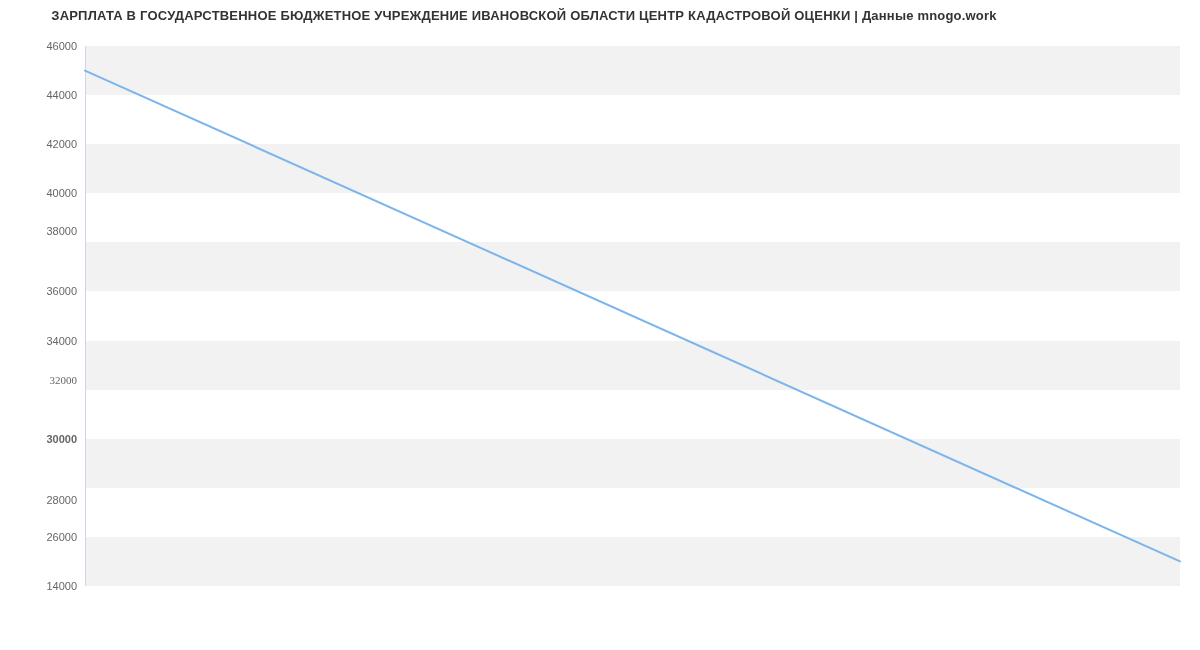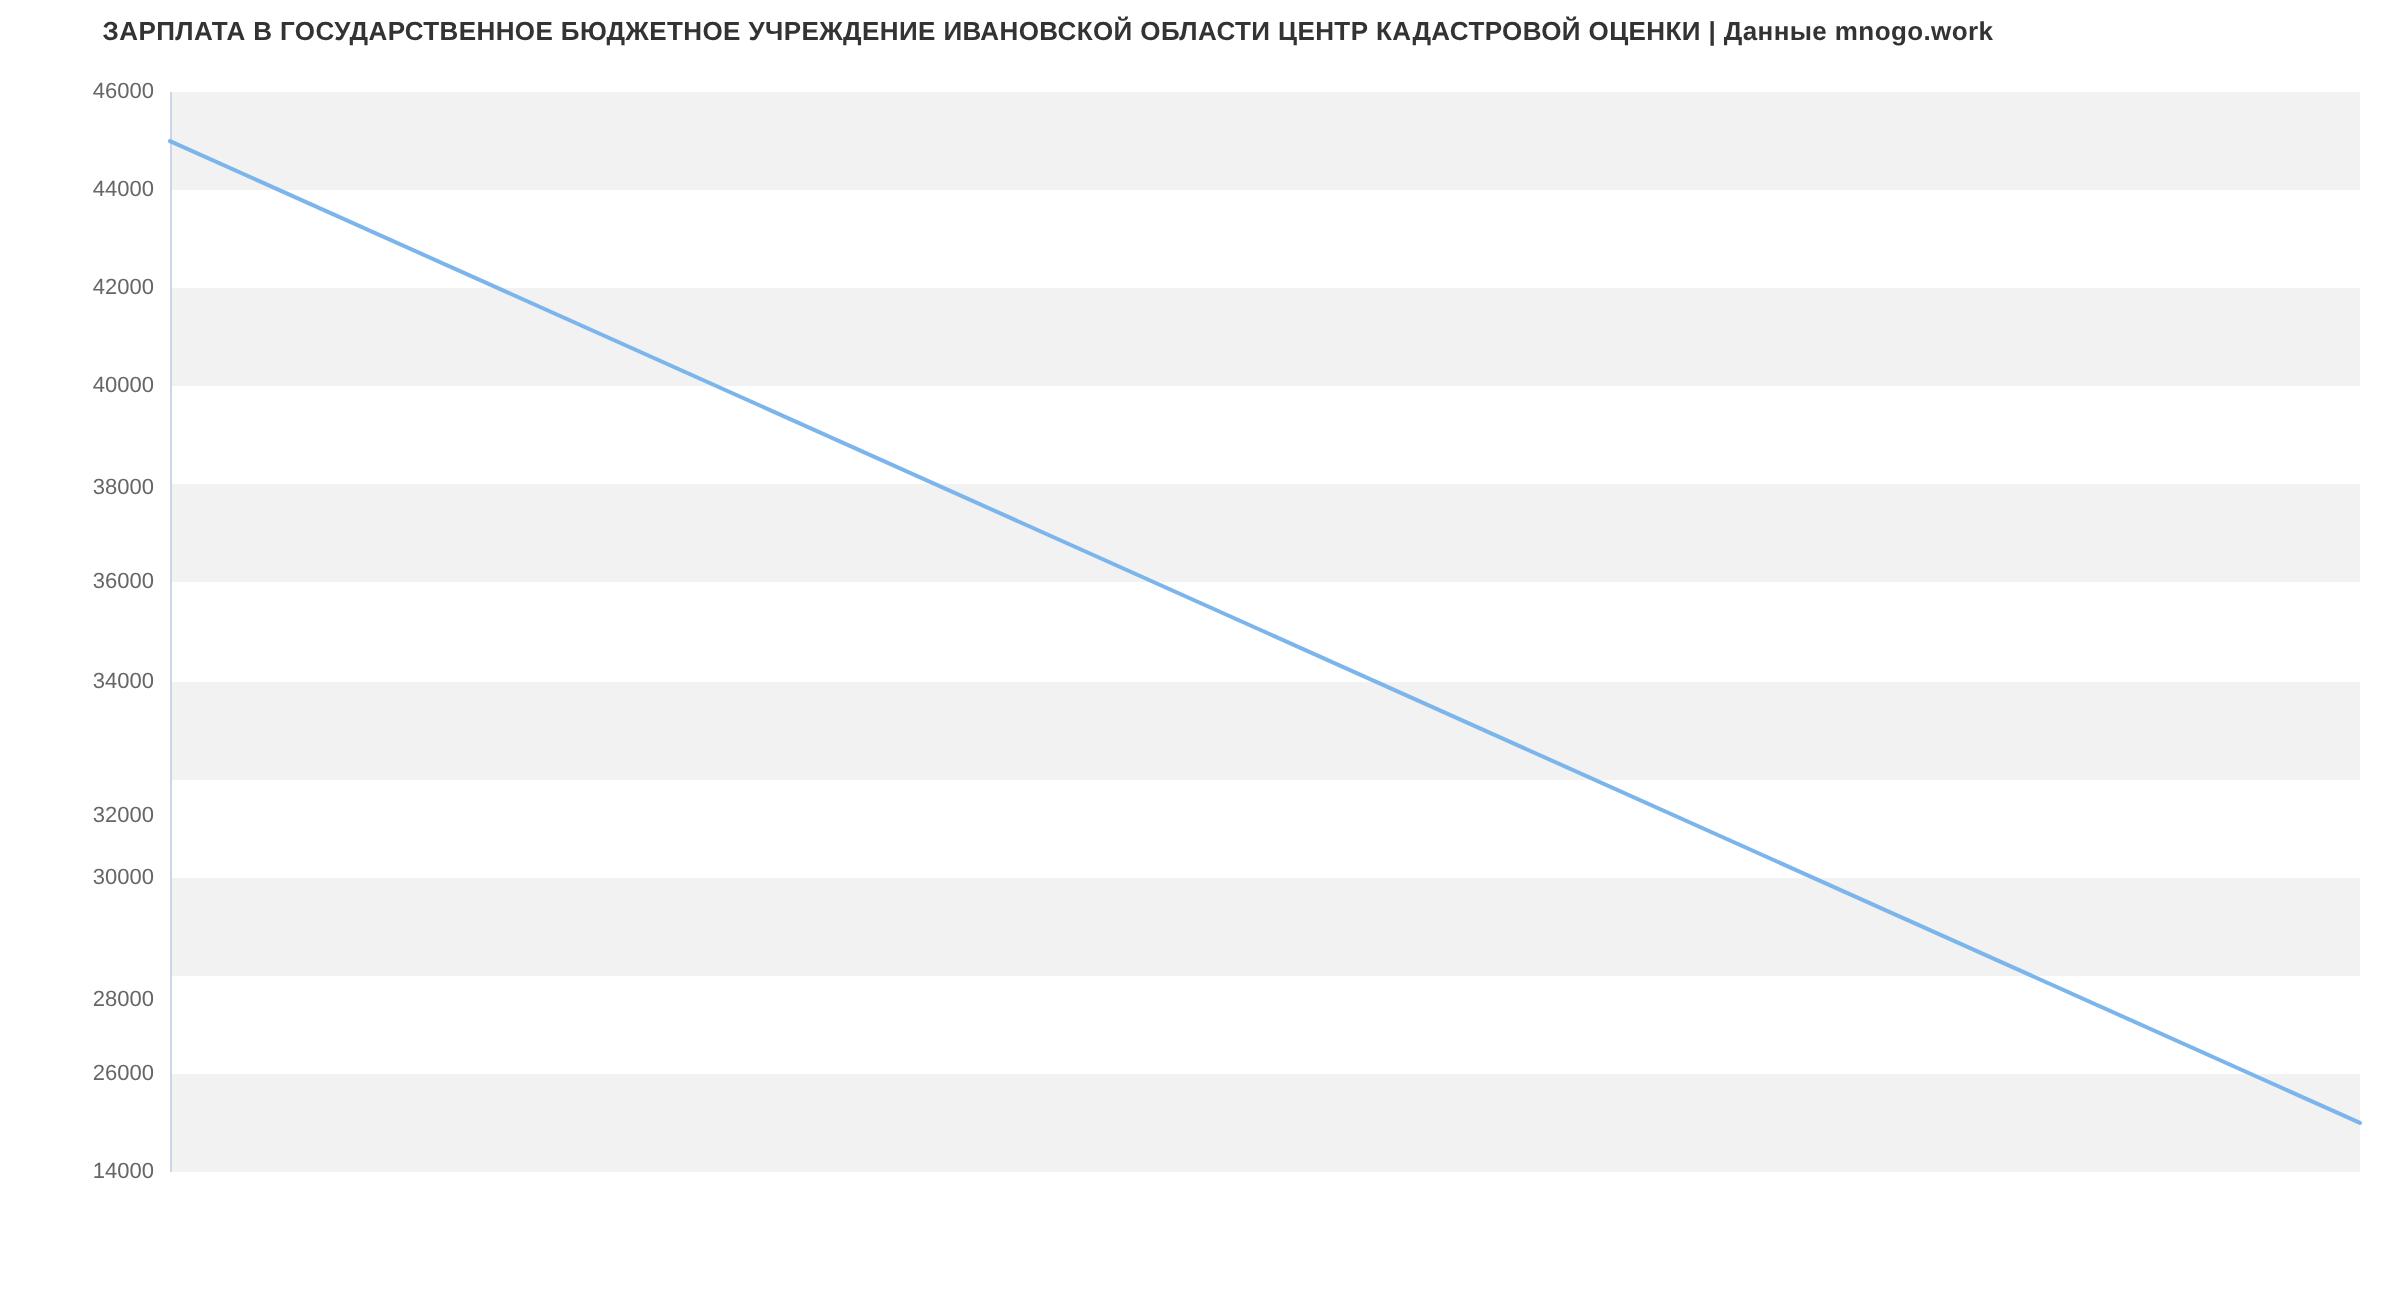--- a/index.html
+++ b/index.html
@@ -110,24 +110,24 @@
     <div class="y-axis-line"></div>
     <svg class="series" id="series-svg" preserveAspectRatio="none" viewBox="0 0 1095 540">
         <path d="M0 24.545454545454504 L1095 515.4545454545455" fill="none" stroke="#7cb5ec" stroke-width="2" stroke-linejoin="round" stroke-linecap="round"></path>
       </svg>
   </div>
 
   <div class="y-axis-ticks" id="y-axis-ticks">
       <div class="ytick" style="top: 540px;">14000</div>
       <div class="ytick" style="top: 490.909px;">26000</div>
       <div class="ytick" style="top: 441.818px; margin-top: 12px;">28000</div>
-      <div class="ytick" style="top: 392.727px;">30000</div>
-      <div class="ytick" style="top: 362px;">32000</div>
+      <div class="ytick" style="top: 392.727px; font-weight: bold;">30000</div>
+      <div class="ytick" style="top: 334px; font-family: Liberation Serif, serif;">32000</div>
       <div class="ytick" style="top: 294.545px;">34000</div>
       <div class="ytick" style="top: 245.455px;">36000</div>
-      <div class="ytick" style="top: 198px; margin-left: 44px;">38000</div>
+      <div class="ytick" style="top: 185px; margin-left: 44px;">38000</div>
       <div class="ytick" style="top: 147.273px;">40000</div>
       <div class="ytick" style="top: 98.1818px;">42000</div>
       <div class="ytick" style="top: 49.0909px;">44000</div>
       <div class="ytick" style="top: 0px;">46000</div>
     </div>
 
 </div>
 
 </body></html>

